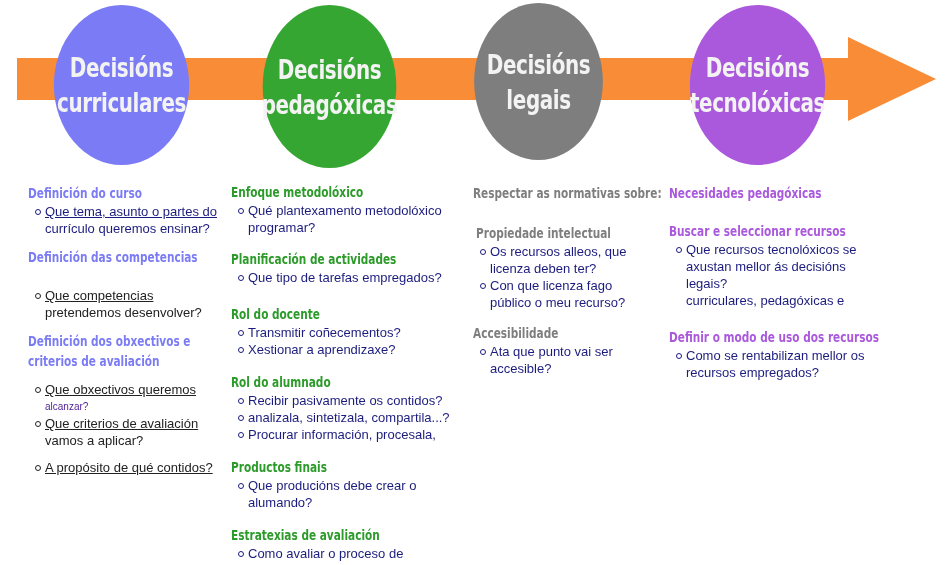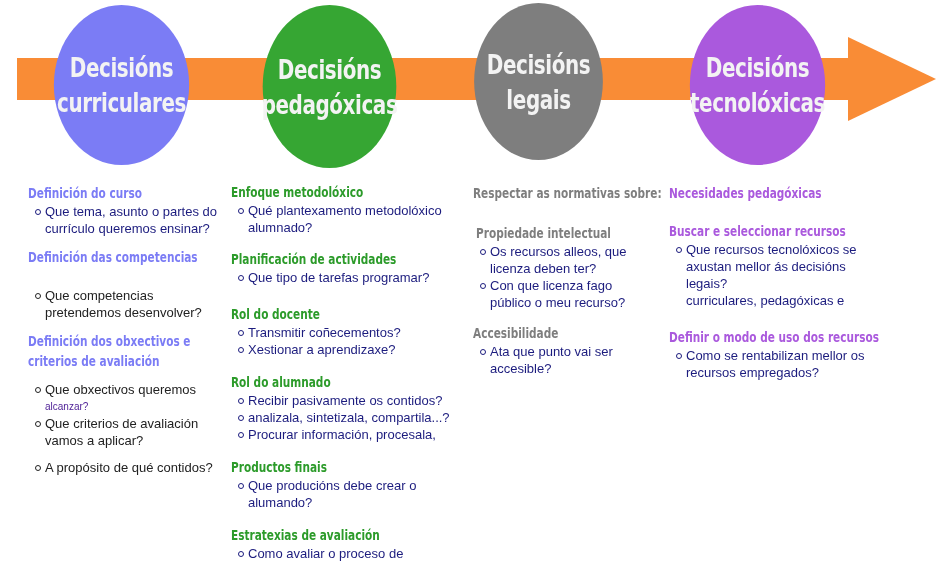--- a/index.html
+++ b/index.html
@@ -8,21 +8,21 @@
   .arrowhead{position:absolute;left:848px;top:37px;width:0;height:0;border-top:42px solid transparent;border-bottom:42px solid transparent;border-left:88px solid #f98c36;}
   .circle{position:absolute;border-radius:50%;display:flex;align-items:center;justify-content:center;text-align:center;color:#f3f3f3;font-family:"DejaVu Sans Condensed","DejaVu Sans",sans-serif;font-weight:bold;font-size:27px;line-height:35px;letter-spacing:-0.5px;transform:scaleX(0.82);}
   .c1{left:39px;top:5px;width:165px;height:160px;background:#7b7cf5;}
   .c2{left:248px;top:5px;width:163px;height:163px;background:#36a633;}
   .c3{left:460px;top:3px;width:157px;height:157px;background:#7e7e7e;}
   .c4{left:675px;top:5px;width:165px;height:160px;background:#aa59dd;}
   .col{position:absolute;}
   .h{font-family:"DejaVu Sans",sans-serif;font-weight:bold;font-size:13.5px;transform-origin:left top;transform:scaleX(0.78);white-space:nowrap;line-height:20px;}
   .li{font-size:13px;color:#1c1c7e;line-height:17px;padding-left:17px;position:relative;}
   .li::before{content:"";position:absolute;left:7px;top:6px;width:4px;height:4px;border:1px solid currentColor;border-radius:50%;}
-  .dark .li{color:#222;}
+  .dark .li{color:#222;text-decoration:underline;}
 </style>
 </head>
 <body>
 
 <div class="bar"></div>
 <div class="arrowhead"></div>
 
 <div class="circle c1">
     <div>
       <div>Decisións</div>
@@ -60,23 +60,23 @@
   <div class="li" style="margin-top:10px">Que obxectivos queremos</div>
   <div style="padding-left:17px;font-size:10px;line-height:17px;color:#4c1d95">alcanzar?</div>
   <div class="li" style="">Que criterios de avaliación</div>
   <div style="padding-left:17px;font-size:13px;line-height:17px;color:#222">vamos a aplicar?</div>
   <div class="li" style="margin-top:10px">A propósito de qué contidos?</div>
 </div>
 
 <div class="col" style="left:231px;top:182px;width:240px;">
   <div class="h" style="color:#2c9b2a">Enfoque metodolóxico</div>
   <div class="li">Qué plantexamento metodolóxico</div>
-  <div style="padding-left:17px;font-size:13px;line-height:17px;color:#1c1c7e">alumnado?</div>
+  <div style="padding-left:17px;font-size:13px;line-height:17px;color:#1c1c7e">programar?</div>
   <div class="h" style="color:#2c9b2a;margin-top:13px">Planificación de actividades</div>
-  <div class="li">Que tipo de tarefas programar?</div>
+  <div class="li">Que tipo de tarefas empregados?</div>
   <div class="h" style="color:#2c9b2a;margin-top:18px">Rol do docente</div>
   <div class="li">Transmitir coñecementos?</div>
   <div class="li">Xestionar a aprendizaxe?</div>
   <div class="h" style="color:#2c9b2a;margin-top:14px">Rol do alumnado</div>
   <div class="li">Recibir pasivamente os contidos?</div>
   <div class="li">analizala, sintetizala, compartila...?</div>
   <div class="li">Procurar información, procesala,</div>
   <div class="h" style="color:#2c9b2a;margin-top:14px">Productos finais</div>
   <div class="li">Que producións debe crear o alumando?</div>
   <div class="h" style="color:#2c9b2a;margin-top:14px">Estratexias de avaliación</div>

